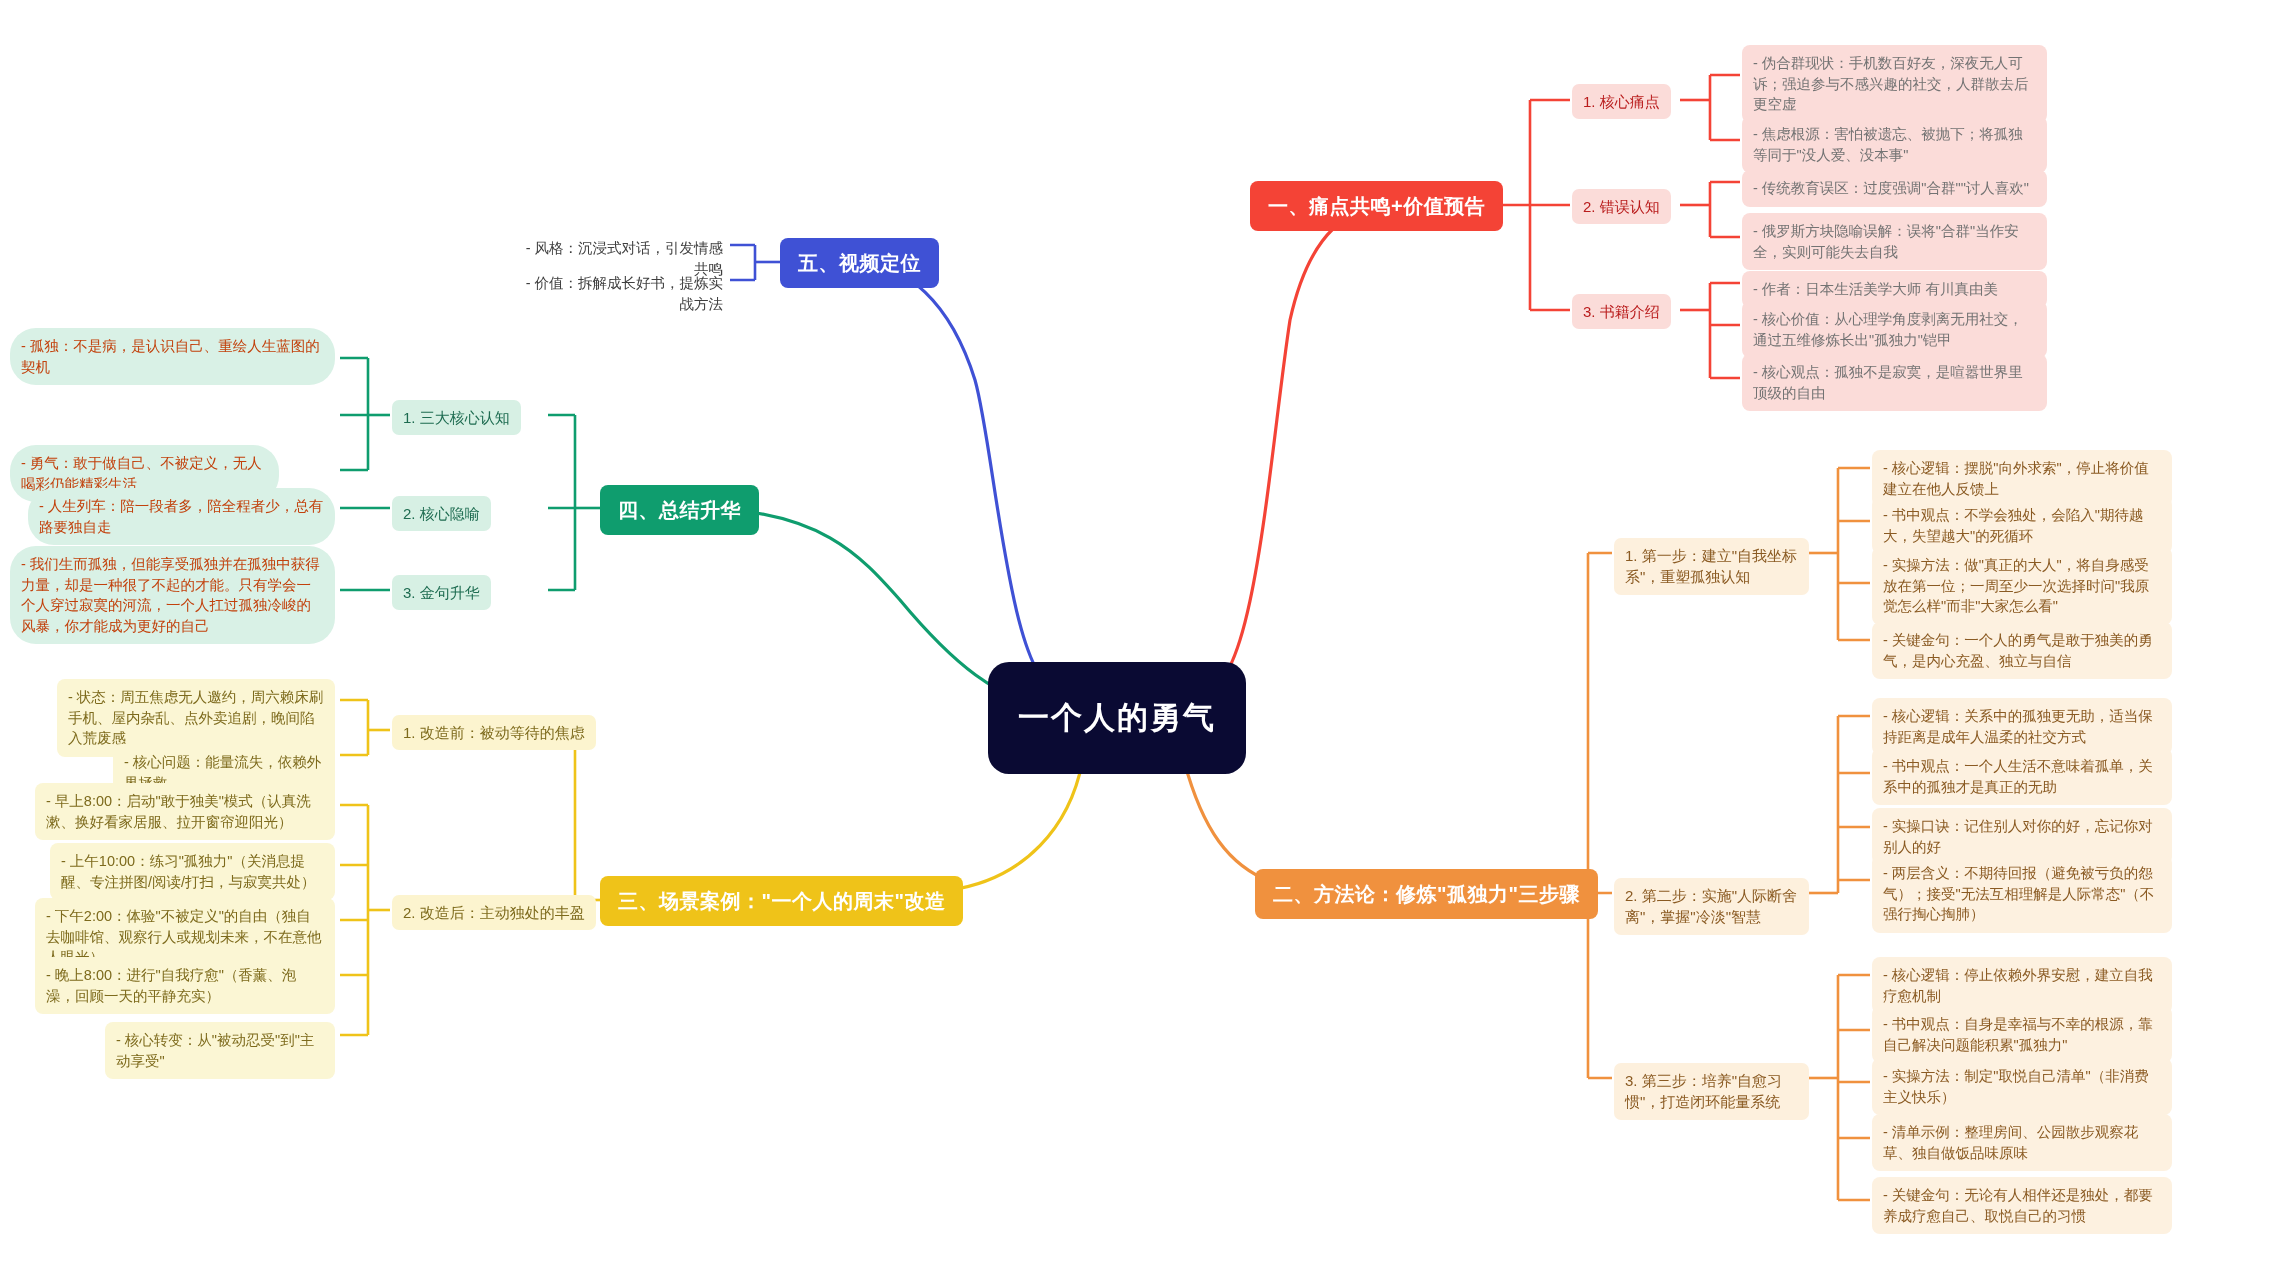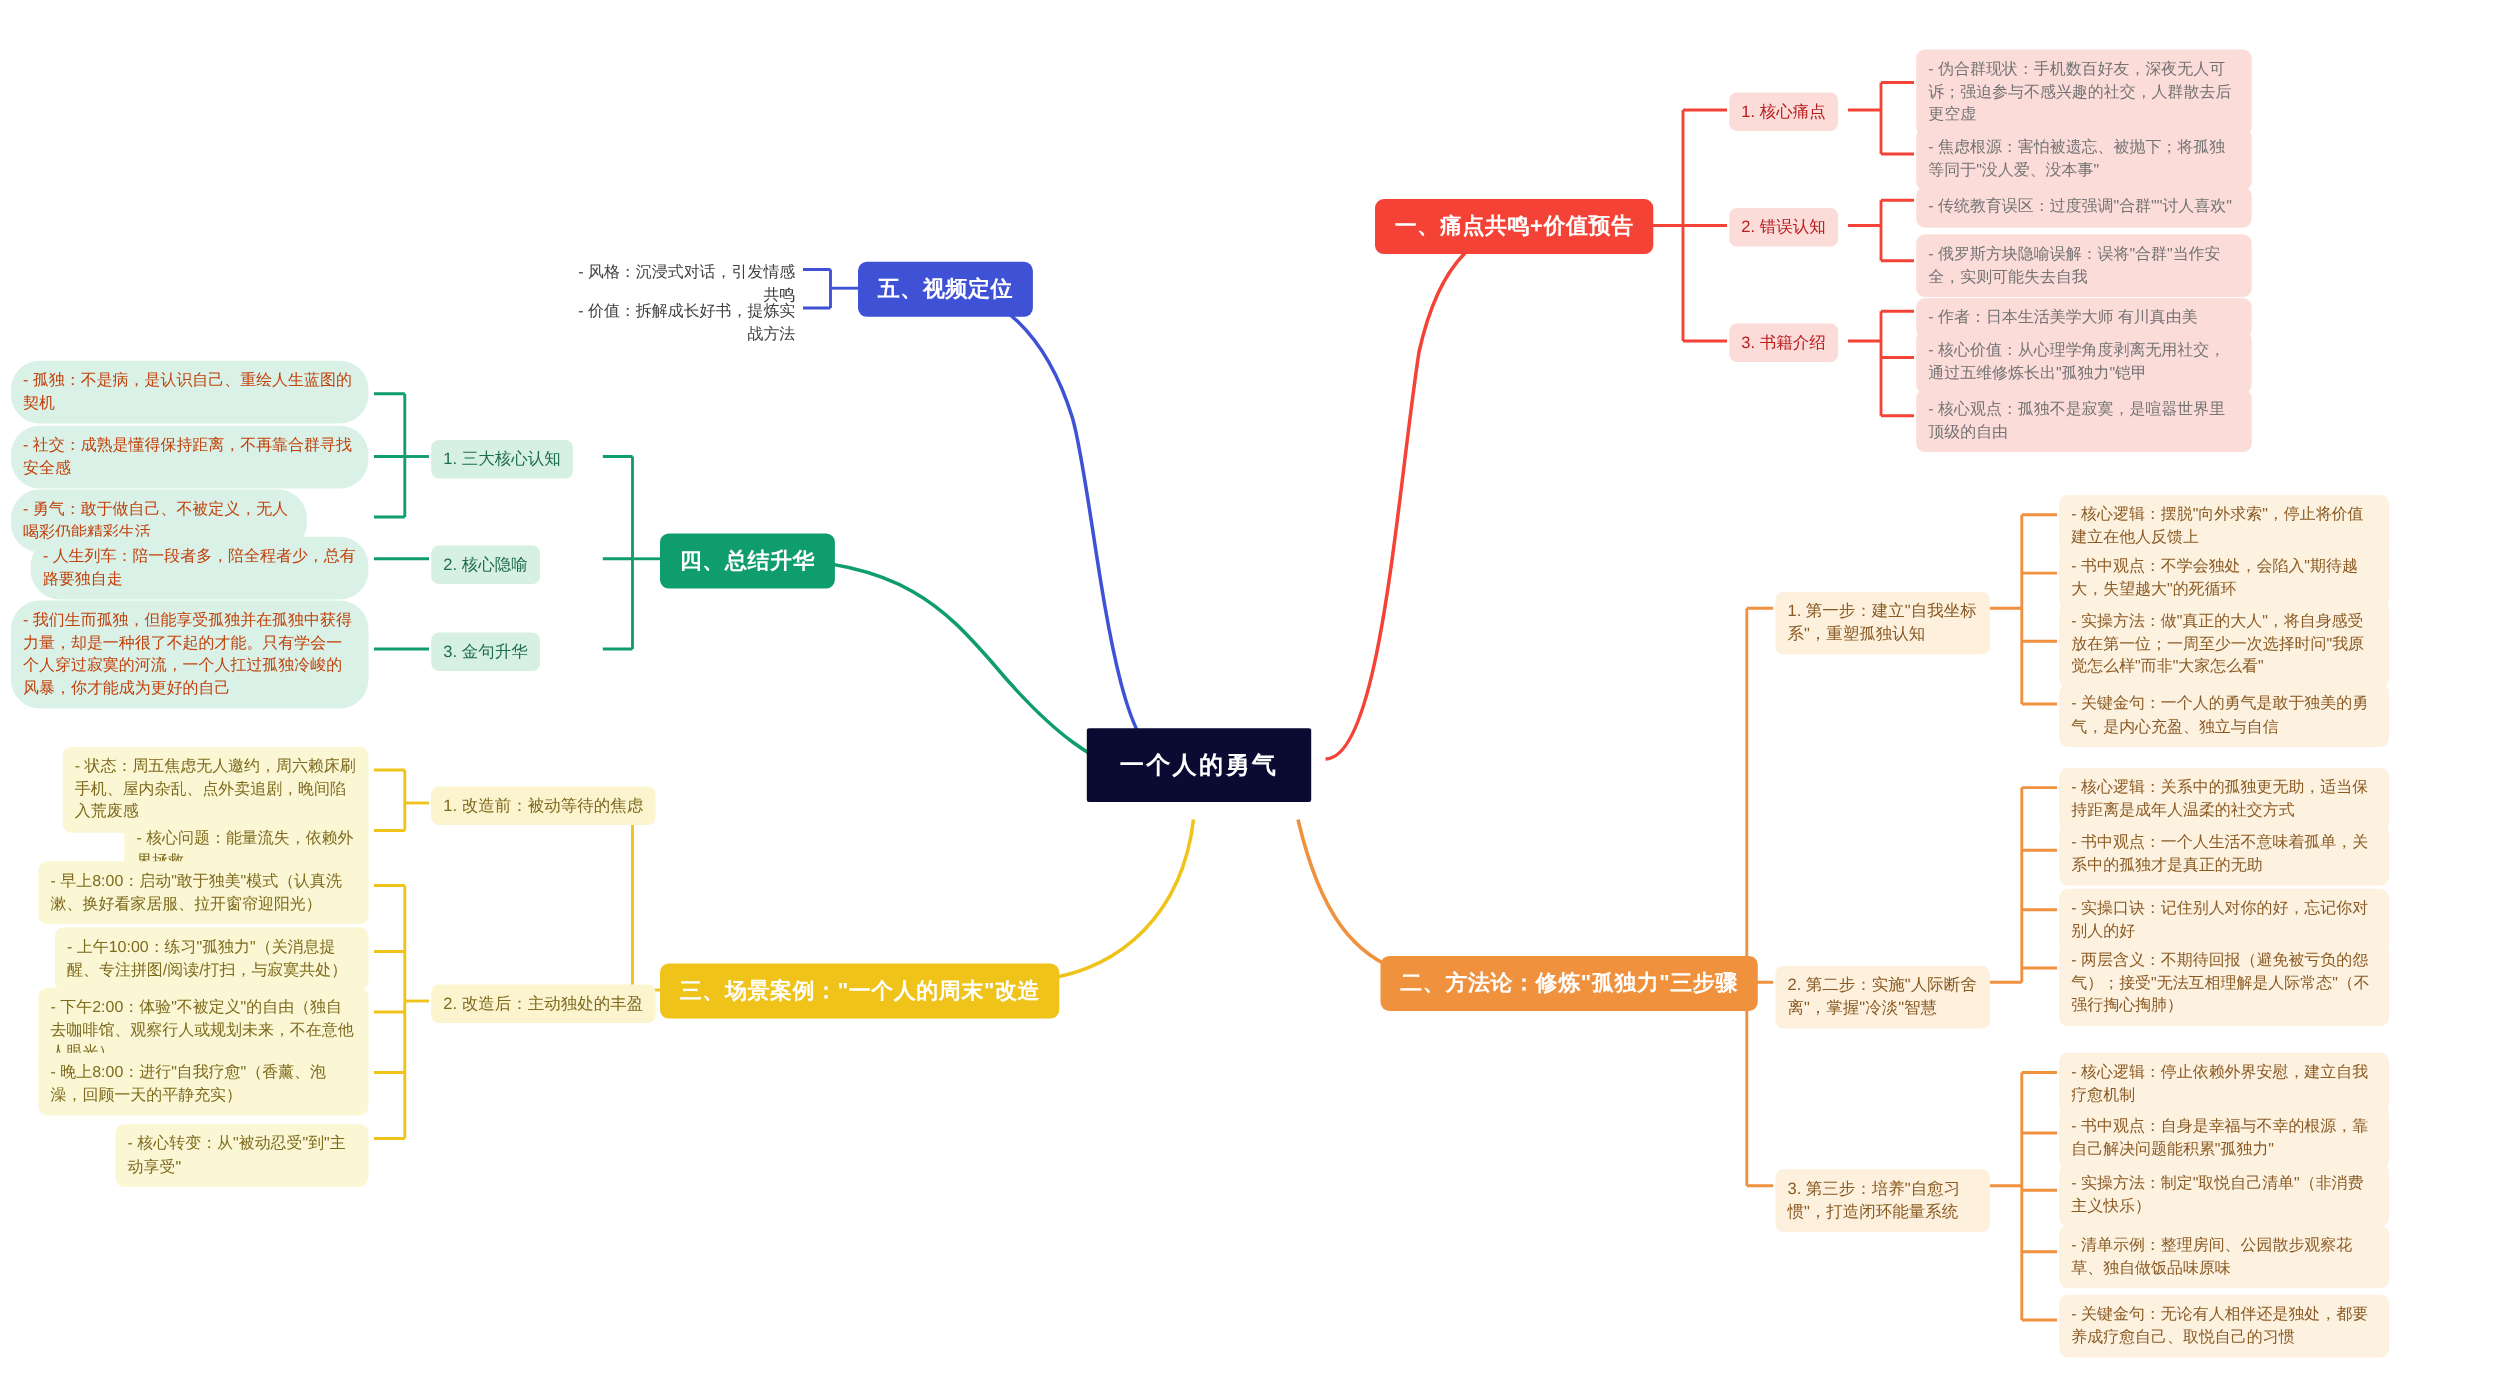--- a/index.html
+++ b/index.html
@@ -3,22 +3,22 @@
 <meta charset="utf-8">
 <style>
   html,body{margin:0;padding:0;background:#ffffff;}
   body{width:2269px;height:1272px;position:relative;overflow:hidden;
        font-family:"Liberation Sans","DejaVu Sans",sans-serif;}
   #canvas{position:absolute;left:0;top:0;width:2269px;height:1272px;}
   svg.links{position:absolute;left:0;top:0;width:2269px;height:1272px;pointer-events:none;}
   .node{position:absolute;box-sizing:border-box;border-radius:9px;
          line-height:1.42;white-space:pre-wrap;}
   
-  .center{background:#0a0a33;color:#ffffff;font-size:22px;font-weight:700;
-    border-radius:2px;padding:18px 30px;letter-spacing:2px;}
+  .center{background:#0a0a33;color:#ffffff;font-size:31px;font-weight:700;
+    border-radius:21px;padding:34px 30px;letter-spacing:2px;}
   
   .main{color:#ffffff;font-size:20px;font-weight:700;padding:11px 18px;border-radius:8px;letter-spacing:.5px;}
   .main.red{background:#f44336;}
   .main.orange{background:#f0913e;}
   .main.yellow{background:#efc319;}
   .main.green{background:#0f9d6e;}
   .main.blue{background:#3f51d5;}
   
   .l2{font-size:15px;padding:7px 11px;border-radius:7px;}
   .l2.red{background:#fbdcd9;color:#b91c1c;}
@@ -160,21 +160,20 @@
   <div class="node leaf yellow" style="left:35px;top:783px;width:300px;">- 早上8:00：启动"敢于独美"模式（认真洗漱、换好看家居服、拉开窗帘迎阳光）</div>
   <div class="node leaf yellow" style="left:50px;top:843px;width:285px;">- 上午10:00：练习"孤独力"（关消息提醒、专注拼图/阅读/打扫，与寂寞共处）</div>
   <div class="node leaf yellow" style="left:35px;top:898px;width:300px;">- 下午2:00：体验"不被定义"的自由（独自去咖啡馆、观察行人或规划未来，不在意他人眼光）</div>
   <div class="node leaf yellow" style="left:35px;top:957px;width:300px;">- 晚上8:00：进行"自我疗愈"（香薰、泡澡，回顾一天的平静充实）</div>
   <div class="node leaf yellow" style="left:105px;top:1022px;width:230px;">- 核心转变：从"被动忍受"到"主动享受"</div>
 
   <div class="node main green" style="left:600px;top:485px;">四、总结升华</div>
 
   <div class="node l2 green" style="left:392px;top:400px;">1. 三大核心认知</div>
   <div class="node leaf green" style="left:305px;top:328px;width:325px;transform:translateX(-295px);">- 孤独：不是病，是认识自己、重绘人生蓝图的契机</div>
-  <div class="node leaf green" style="left:10px;top:387px;width:325px;">- 社交：成熟是懂得保持距离，不再靠合群寻找安全感</div>
   <div class="node leaf green" style="left:10px;top:445px;width:269px;">- 勇气：敢于做自己、不被定义，无人喝彩仍能精彩生活</div>
 
   <div class="node l2 green" style="left:392px;top:496px;">2. 核心隐喻</div>
   <div class="node leaf green" style="left:28px;top:488px;width:307px;">- 人生列车：陪一段者多，陪全程者少，总有路要独自走</div>
 
   <div class="node l2 green" style="left:392px;top:575px;">3. 金句升华</div>
   <div class="node leaf green" style="left:10px;top:546px;width:325px;">- 我们生而孤独，但能享受孤独并在孤独中获得力量，却是一种很了不起的才能。只有学会一个人穿过寂寞的河流，一个人扛过孤独冷峻的风暴，你才能成为更好的自己</div>
 
   <div class="node main blue" style="left:780px;top:238px;">五、视频定位</div>
   <div class="node plainleaf" style="left:512px;top:232px;width:215px;text-align:right;">- 风格：沉浸式对话，引发情感共鸣</div>

